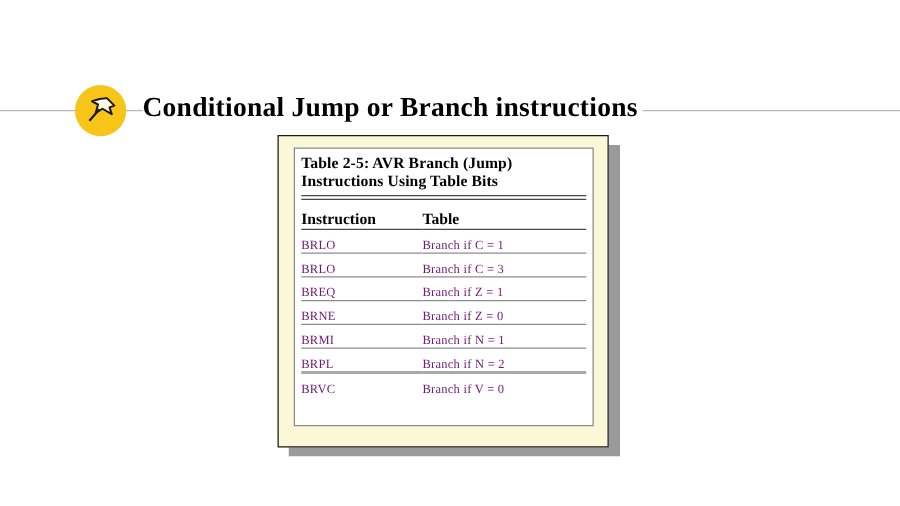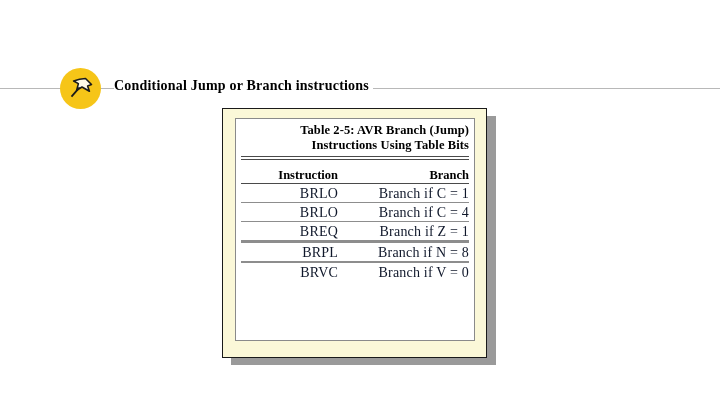--- a/index.html
+++ b/index.html
@@ -43,21 +43,21 @@
   }
   #bullet-icon svg {
     position: absolute;
     left: 0;
     top: 0;
   }
   #slide-title {
     position: absolute;
     left: 114px;
     top: 6px;
-    font-size: 14px;
+    font-size: 22px;
     font-weight: bold;
     color: #000000;
     letter-spacing: 0.2px;
     white-space: nowrap;
     background: #ffffff;
     padding-right: 4px;
     line-height: 28px;
   }
 
   
@@ -83,21 +83,20 @@
   
   #table-panel {
     position: absolute;
     left: 12px;
     top: 9px;
     width: 240px;
     height: 223px;
     background: #ffffff;
     border: 1px solid #8a8a8a;
     box-sizing: border-box;
-    text-align: right;
   }
   #table-inner {
     position: absolute;
     left: 5px;
     top: 4px;
     right: 5px;
   }
 
   .caption {
     font-size: 12.5px;
@@ -129,22 +128,22 @@
 
   .hdr-row td {
     font-size: 12.5px;
     font-weight: bold;
     color: #000;
     height: 20px;
     padding-top: 3px;
     white-space: nowrap;
   }
   .data-row td {
-    font-size: 14px;
-    color: #0f172a;
+    font-size: 10px;
+    color: #701a75;
     height: 18px;
     white-space: nowrap;
     letter-spacing: 0.2px;
   }
   .sep td {
     height: 0;
     padding: 0;
     border-top: 1.5px solid #8d8d8d;
   }
   .sep-dark td {
@@ -182,61 +181,69 @@
         <span class="caption-line">Table 2-5: AVR Branch (Jump)</span>
         <span class="caption-line">Instructions Using Table Bits</span>
       </div>
 
       <div class="rule-double"></div>
 
       <table class="tbl">
         <tbody>
             <tr class="hdr-row">
           <td class="col-instr">Instruction</td>
-          <td>Branch</td>
+          <td>Table</td>
         </tr>
         <tr class="sep-dark">
               <td colspan="2"></td>
             </tr>
 
         <tr class="data-row">
           <td class="col-instr">BRLO</td>
           <td>Branch if C = 1</td>
         </tr>
         <tr class="sep">
               <td colspan="2"></td>
             </tr>
 
         <tr class="data-row">
           <td class="col-instr">BRLO</td>
-          <td>Branch if C = 4</td>
+          <td>Branch if C = 3</td>
         </tr>
         <tr class="sep">
               <td colspan="2"></td>
             </tr>
 
         <tr class="data-row">
           <td class="col-instr">BREQ</td>
           <td>Branch if Z = 1</td>
         </tr>
         <tr class="sep">
               <td colspan="2"></td>
             </tr>
 
-        <tr class="sep">
-              <td colspan="2"></td>
-            </tr>
-
+        <tr class="data-row">
+          <td class="col-instr">BRNE</td>
+          <td>Branch if Z = 0</td>
+        </tr>
+        <tr class="sep">
+              <td colspan="2"></td>
+            </tr>
+
+        <tr class="data-row">
+          <td class="col-instr">BRMI</td>
+          <td>Branch if N = 1</td>
+        </tr>
         <tr class="sep">
               <td colspan="2"></td>
             </tr>
 
         <tr class="data-row">
           <td class="col-instr">BRPL</td>
-          <td>Branch if N = 8</td>
+          <td>Branch if N = 2</td>
         </tr>
         <tr class="sep">
               <td colspan="2"></td>
             </tr>
 
         <tr class="sep">
               <td colspan="2"></td>
             </tr>
 
         <tr class="data-row">

